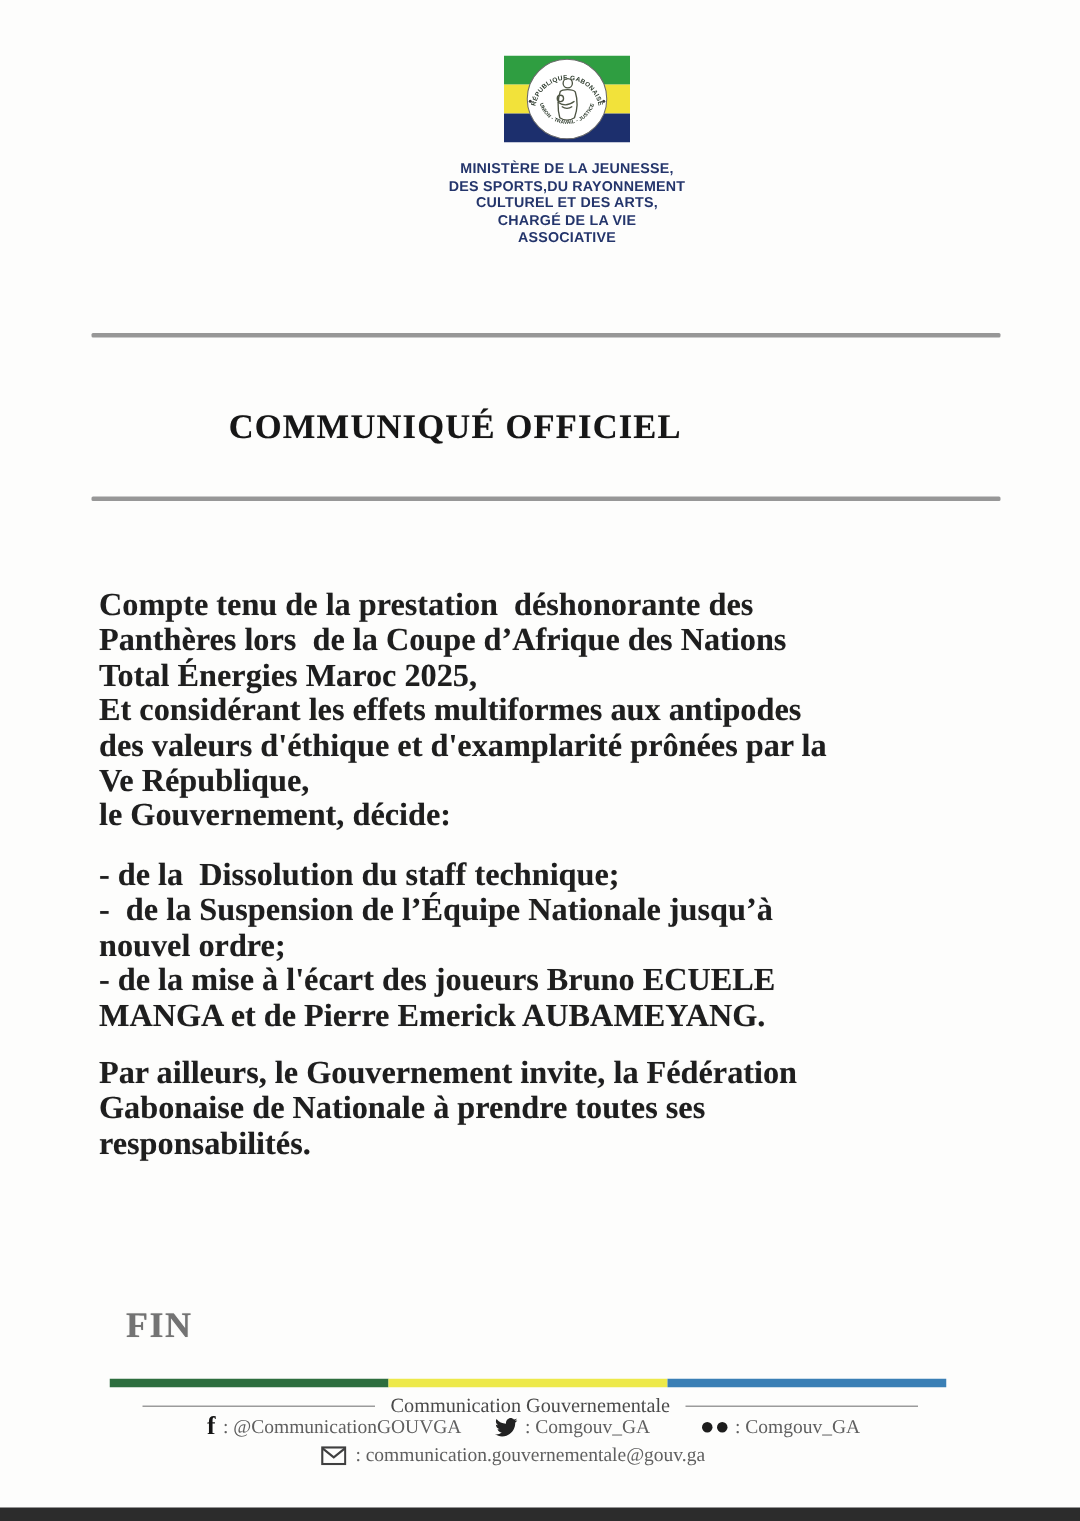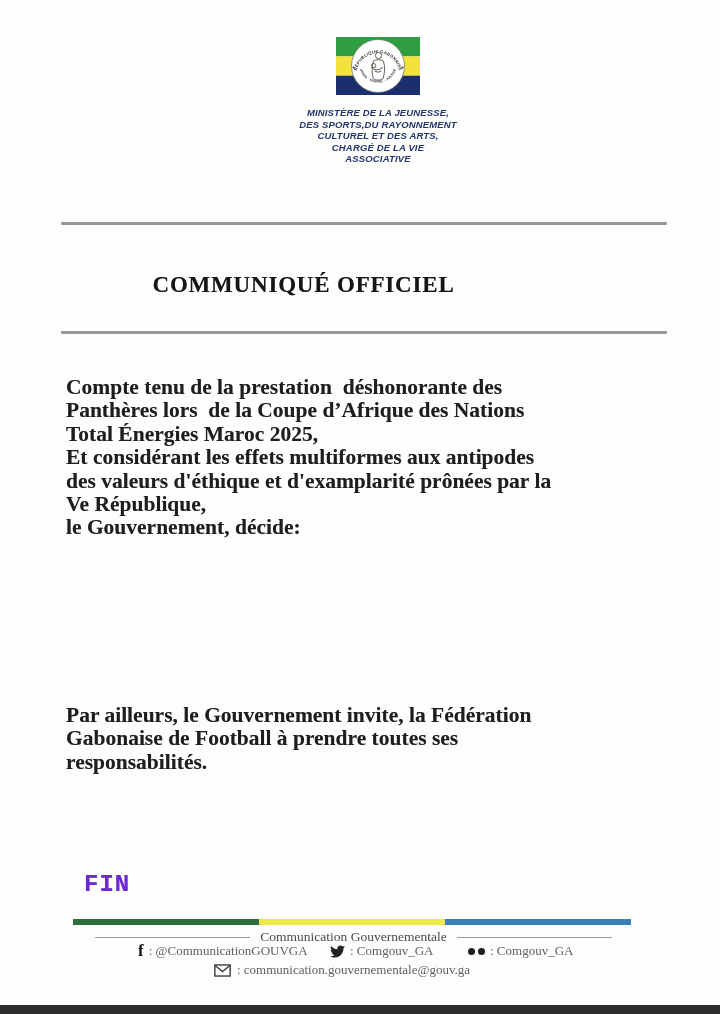--- a/index.html
+++ b/index.html
@@ -2,39 +2,39 @@
 <html lang="fr"><head>
 <meta charset="utf-8">
 <style>
   html,body{margin:0;padding:0;background:#e9e9e9;}
   .page{position:relative;width:720px;height:1014px;margin:0 auto;background:#fdfdfc;
         font-family:"Liberation Serif",serif;overflow:hidden;}
   
   .flag{position:absolute;left:336px;top:37px;width:84px;height:58px;}
   .ministry{position:absolute;left:292px;top:107px;width:172px;text-align:center;
             font-family:"Liberation Sans",sans-serif;font-weight:bold;font-size:9.5px;
-            line-height:11.6px;letter-spacing:.15px;color:#24356b;white-space:pre-line;font-style:italic;}
+            line-height:11.6px;letter-spacing:.15px;color:#24356b;white-space:pre-line;}
   
   .rule{position:absolute;left:61px;width:606px;height:2.5px;background:#979797;border-radius:1px;}
   .rule1{top:222px;}
   .rule2{top:331px;}
   
   .title{position:absolute;left:0;top:257px;width:607px;text-align:center;
          font-weight:bold;font-size:23px;letter-spacing:.8px;color:#161616;
          text-shadow:0 0 .5px rgba(0,0,0,.45);}
   
   .doc-text{position:absolute;left:66px;width:600px;font-weight:bold;font-size:21.5px;
             line-height:23.4px;color:#1e1e1e;white-space:pre-wrap;
             text-shadow:0 0 .5px rgba(0,0,0,.35);}
-  .p-considerants{top:376px;}
+  .p-considerants{top:392px;}
   .p-decisions{top:572px;}
   .p-federation{top:704px;}
   .p-dateline{top:793px;}
   .fin{position:absolute;left:84px;top:871px;font-weight:bold;font-size:24px;
-       letter-spacing:1px;color:#6d28d9;text-shadow:0 0 .5px rgba(0,0,0,.4);font-family:Liberation Mono, monospace;}
+       letter-spacing:1px;color:#737373;text-shadow:0 0 .5px rgba(0,0,0,.4);}
   
   .tricolor{position:absolute;left:73px;top:919px;width:558px;height:6px;display:block;}
   .footer-label-row{position:absolute;left:95px;top:929px;width:517px;display:flex;
                     align-items:center;gap:10px;}
   .footer-label-row .hline{flex:1;height:1px;background:#9b9b9b;}
   .footer-label{font-weight:normal;font-size:13.5px;color:#4a4a4a;white-space:nowrap;}
   .social-row{position:absolute;left:0;top:943px;width:720px;height:18px;font-size:13px;color:#606060;}
   .social-item{position:absolute;display:flex;align-items:center;gap:5px;white-space:nowrap;}
   .si-fb{left:138px;} .si-tw{left:330px;} .si-fl{left:468px;}
   .fb-glyph{font-family:"Liberation Serif",serif;font-weight:bold;font-size:17px;
@@ -90,22 +90,27 @@
   <h1 class="title">COMMUNIQUÉ OFFICIEL</h1>
   <div class="rule rule2"></div>
 
   <div class="doc-text p-considerants">Compte tenu de la prestation  déshonorante des
 Panthères lors  de la Coupe d’Afrique des Nations
 Total Énergies Maroc 2025,
 Et considérant les effets multiformes aux antipodes
 des valeurs d'éthique et d'examplarité prônées par la
 Ve République,
 le Gouvernement, décide:</div>
+  <div class="doc-text p-decisions">- de la  Dissolution du staff technique;
+-  de la Suspension de l’Équipe Nationale jusqu’à
+nouvel ordre;
+- de la mise à l'écart des joueurs Bruno ECUELE
+MANGA et de Pierre Emerick AUBAMEYANG.</div>
   <div class="doc-text p-federation">Par ailleurs, le Gouvernement invite, la Fédération
-Gabonaise de Football à prendre toutes ses
+Gabonaise de Nationale à prendre toutes ses
 responsabilités.</div>
   <div class="fin">FIN</div>
 
   <svg class="tricolor" viewBox="0 0 558 6" preserveAspectRatio="none">
     <rect x="0" y="0" width="186" height="6" fill="#2d6e3e"></rect>
     <rect x="186" y="0" width="186" height="6" fill="#ede94a"></rect>
     <rect x="372" y="0" width="186" height="6" fill="#3a7fb5"></rect>
   </svg>
 
   <div class="footer-label-row">

